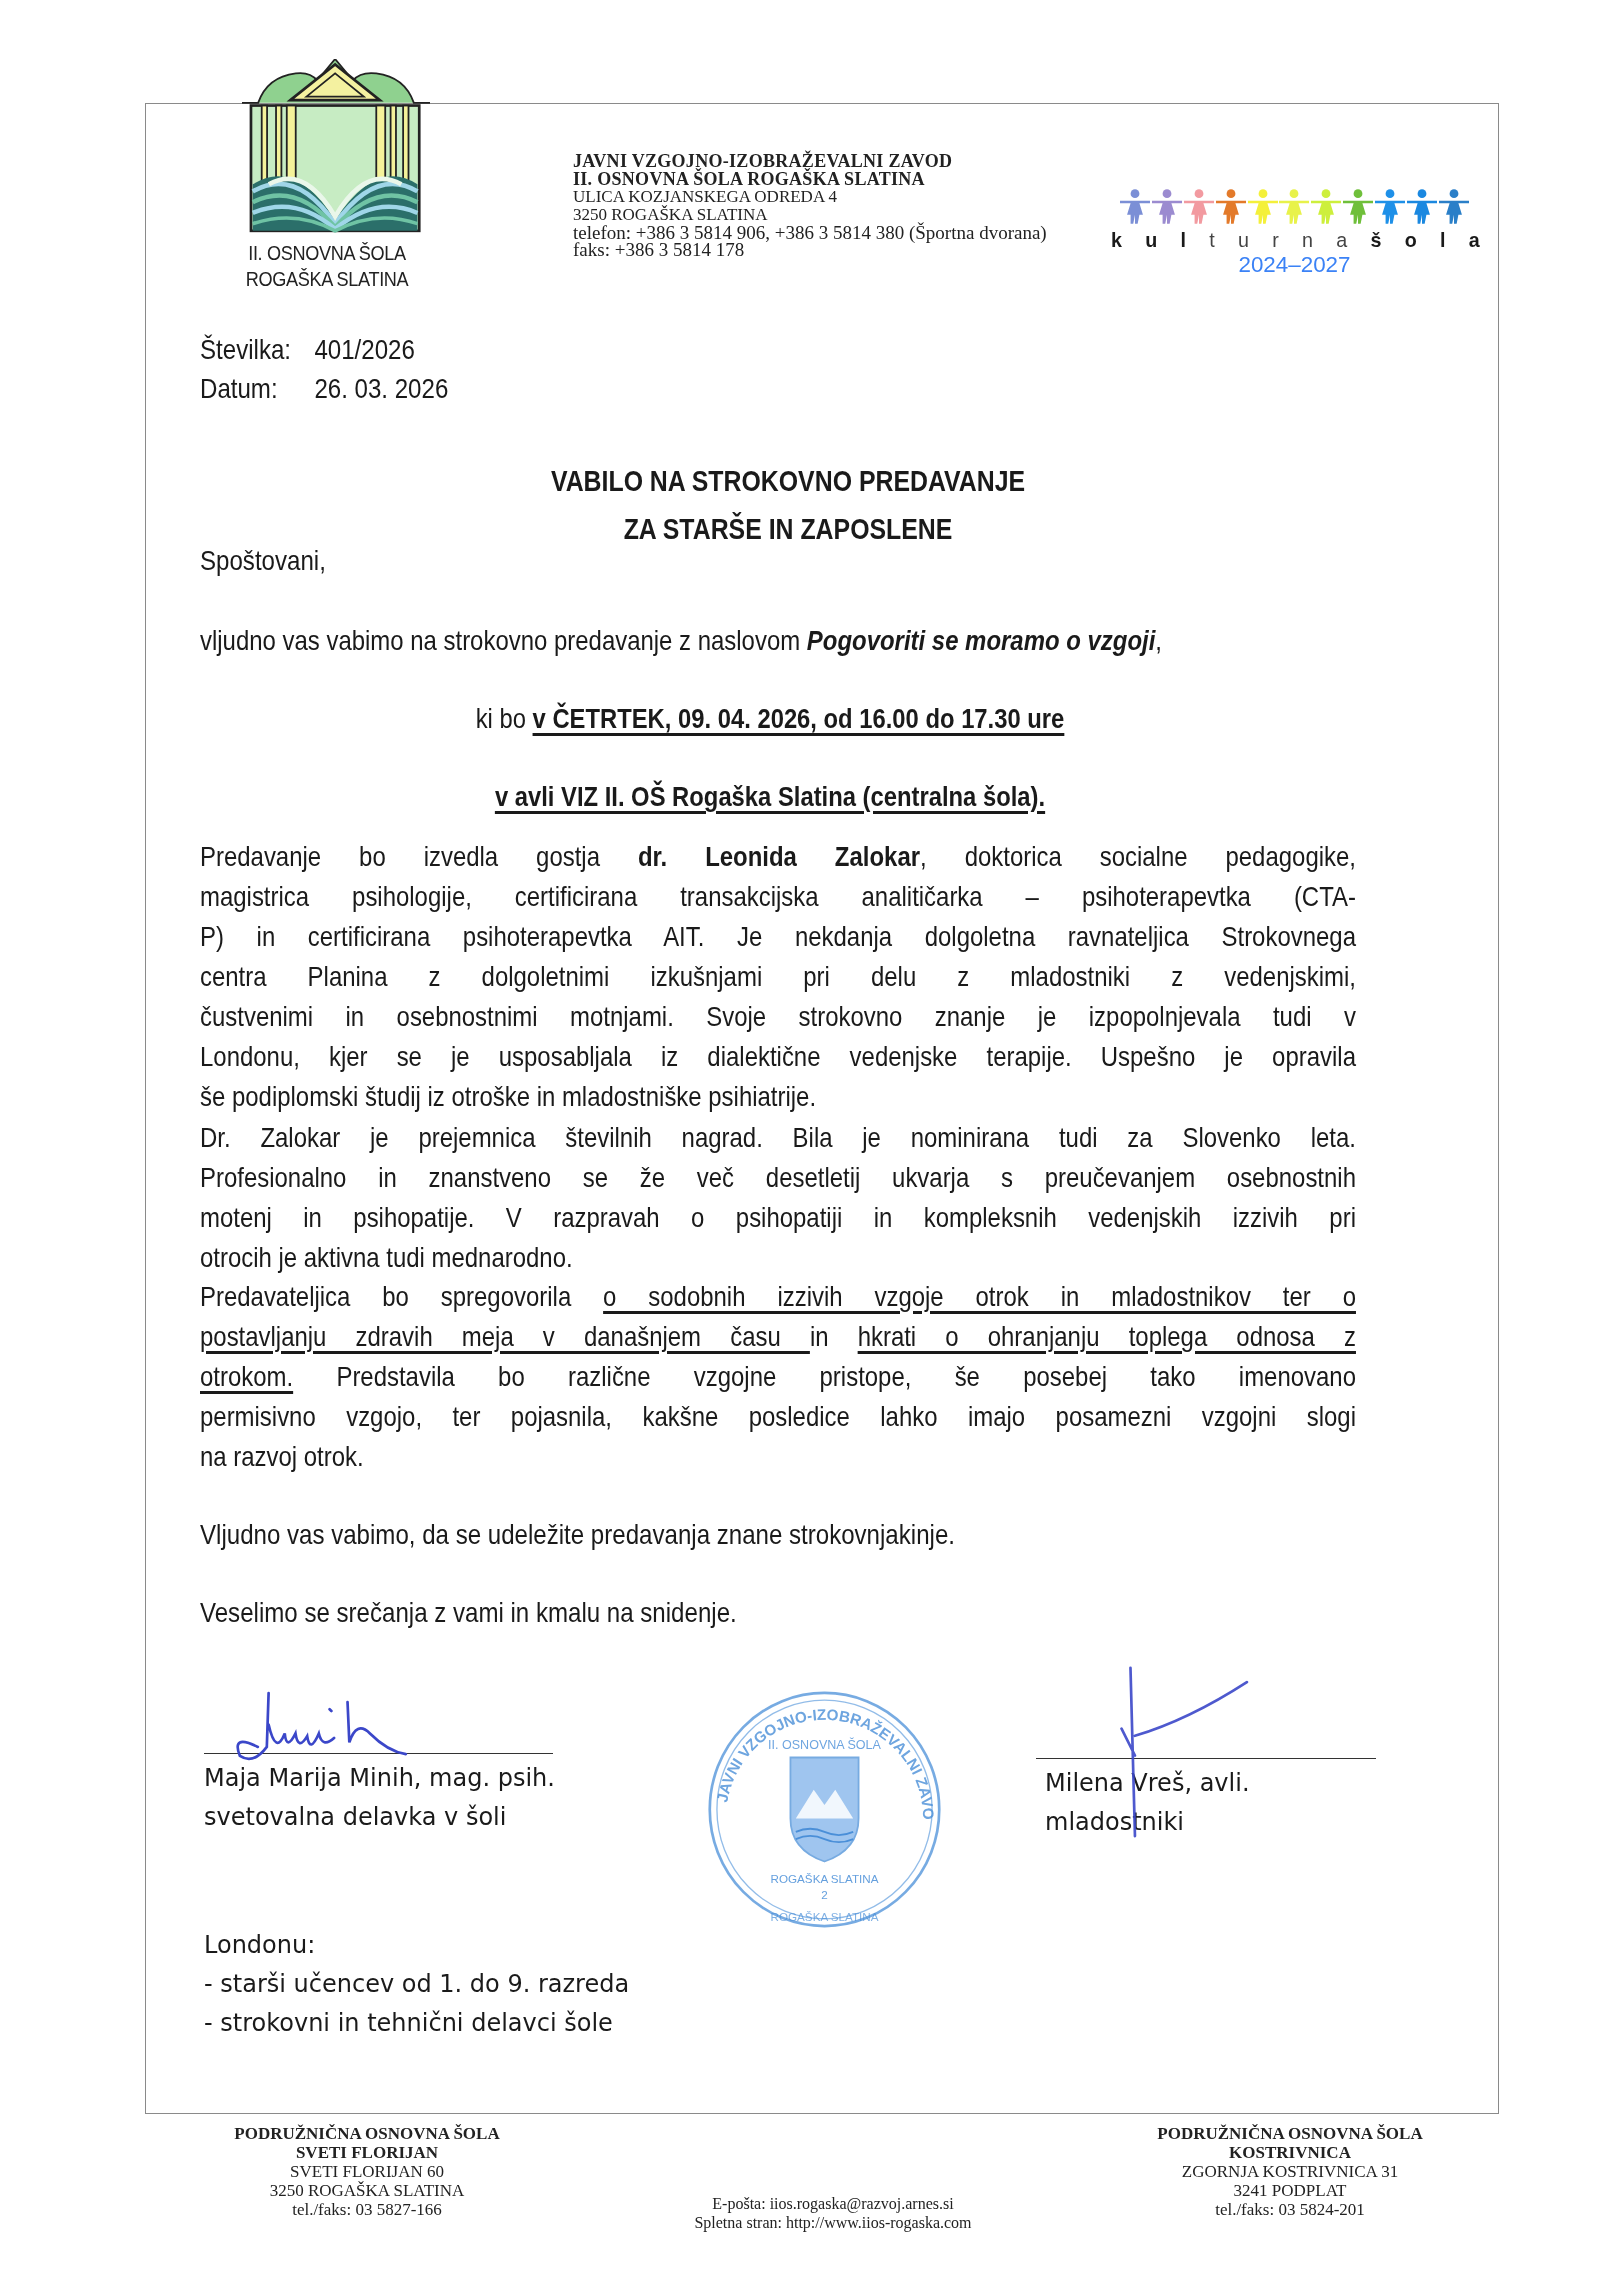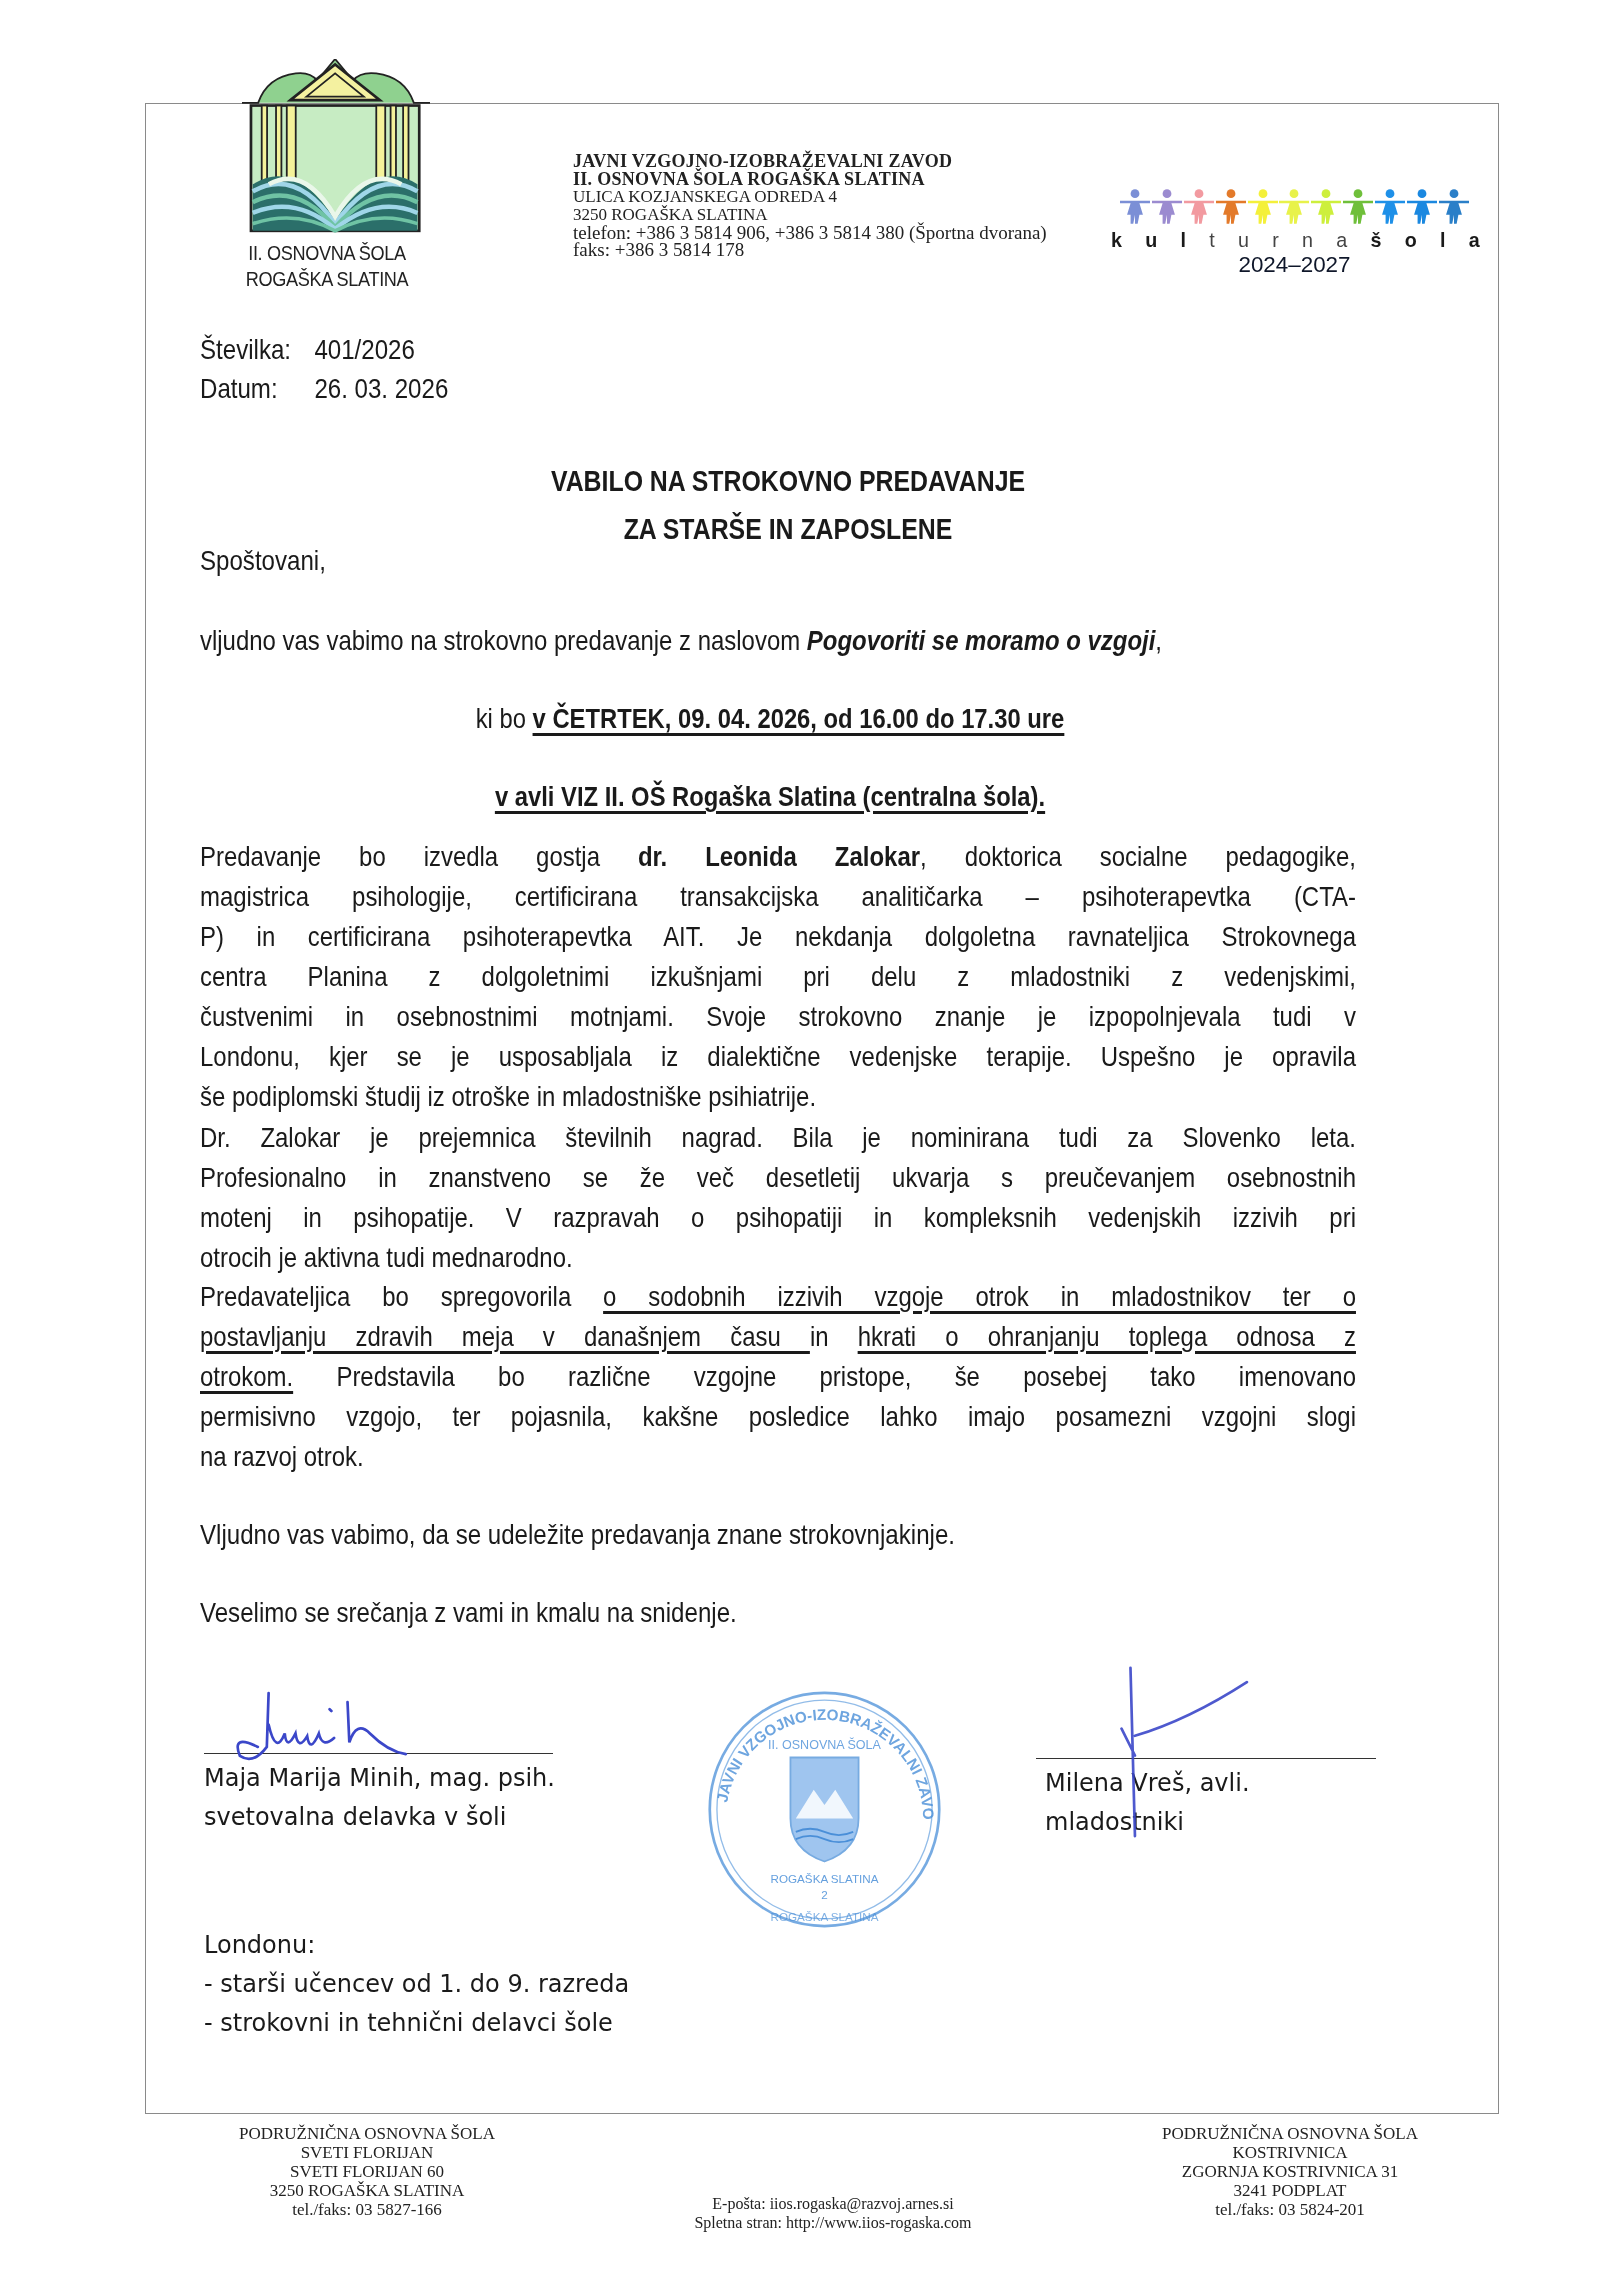--- a/index.html
+++ b/index.html
@@ -17,21 +17,21 @@
   .inst .b { font-weight: bold; font-size: 18px; letter-spacing: 0.3px; }
   .inst .n { font-size: 17px; }
   .inst .s { font-size: 19px; line-height: 17px; }
 
   
   .kult { position: absolute; left: 1102px; top: 188px; width: 385px; }
   .kids { display: flex; justify-content: space-between; padding: 0 18px 0 18px; height: 36px; }
   .kult-word { display: flex; justify-content: space-between; font-family: "Liberation Sans", sans-serif; font-size: 19.7px; margin-top: 5.4px; padding: 0 7.2px 0 9px; }
   .kult-word .bold { font-weight: bold; }
   .kult-word .thin { font-weight: normal; color: #444; }
-  .kult-years { text-align: center; font-size: 22.4px; margin-top: 0px; color: #0f172a; }
+  .kult-years { text-align: center; font-size: 22.4px; margin-top: 0px; color: #3b82f6; }
 
   
   .doc { font-family: "Liberation Sans", sans-serif; color: #1a1a1a; }
   .meta { position: absolute; left: 200px; top: 330px; font-size: 28px; line-height: 39px; transform: scaleX(0.86); transform-origin: left; }
   .meta .lbl { display: inline-block; width: 133px; }
 
   .title { position: absolute; left: 430px; top: 457px; width: 716px; text-align: center; font-size: 29.6px; font-weight: bold; line-height: 48px; transform: scaleX(0.84); transform-origin: center; }
 
   .greet { position: absolute; left: 200px; top: 545px; font-size: 28px; transform: scaleX(0.86); transform-origin: left; }
 
@@ -61,21 +61,21 @@
   .sig-line { border-top: 1.8px solid #333; }
   .sig-name { font-family: "DejaVu Sans", sans-serif; font-size: 24px; line-height: 39px; margin-top: 5.4px; white-space: nowrap; color: #1a1a1a; }
   .sig-right { position: absolute; left: 1036px; top: 1657px; width: 358px; }
 
   .stamp { position: absolute; left: 690px; top: 1684px; width: 269px; height: 251px; }
 
   .invited { position: absolute; left: 204px; top: 1926px; font-family: "DejaVu Sans", sans-serif; font-size: 24px; line-height: 39px; white-space: nowrap; }
 
   
   .foot { position: absolute; font-family: "Liberation Serif", serif; color: #222; text-align: center; font-size: 17px; line-height: 19px; }
-  .foot .b { font-weight: normal; font-size: 17px; }
+  .foot .b { font-weight: bold; font-size: 17px; }
   .f-left { left: 179px; top: 2124px; width: 376px; }
   .f-mid { left: 609px; top: 2194px; width: 448px; font-size: 16px; }
   .f-right { left: 1102px; top: 2124px; width: 376px; }
 </style>
 </head>
 <body>
 
 <div class="frame"></div>
 
 <div class="logo">

